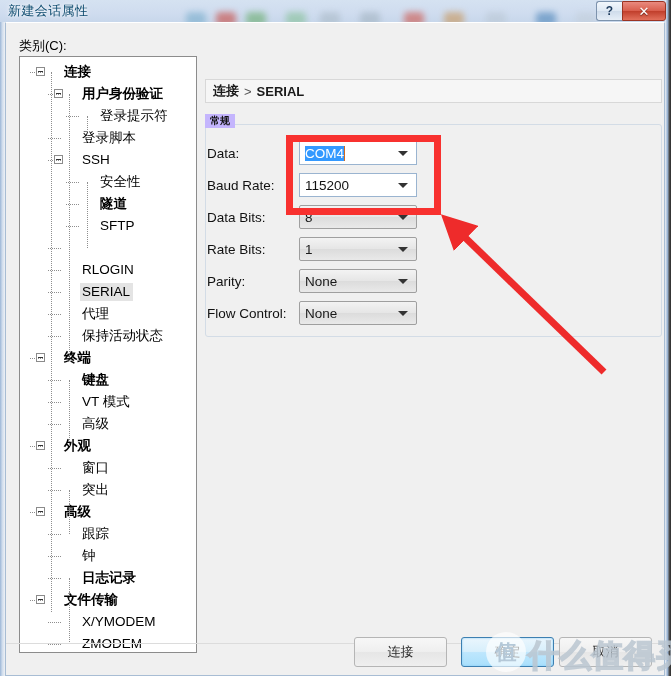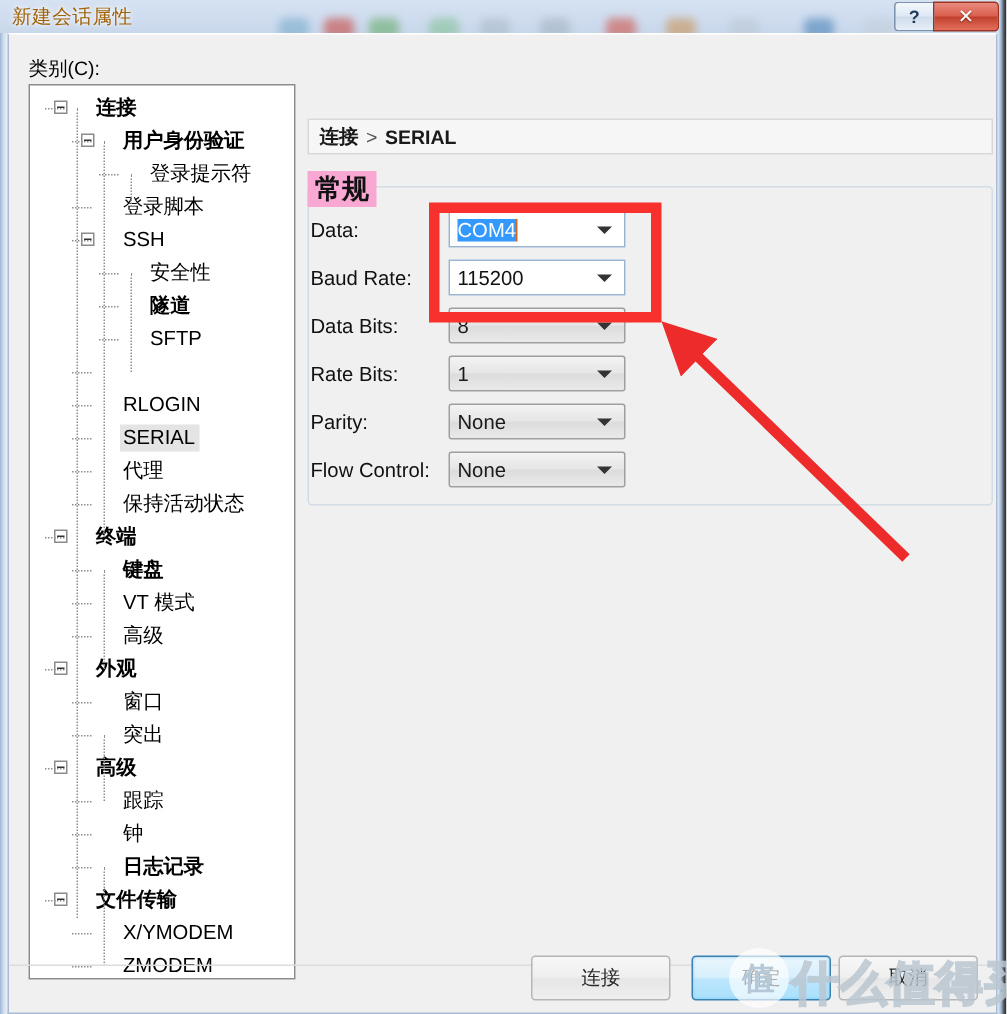--- a/index.html
+++ b/index.html
@@ -46,21 +46,21 @@
     width: 6px; height: 676px;
     background: linear-gradient(90deg,#eef1f5 0%, #9cb6d6 40%, #4a4a4a 75%, #2b2b2b 100%);
   }
   .titlebar {
     position: absolute; left: 0; top: 0;
     width: 671px; height: 24px;
     background: transparent;
   }
   .title-text {
     position: absolute; left: 8px; top: 2px;
-    font-size: 13px; color: #a16207;
+    font-size: 13px; color: #0c4a6e;
     letter-spacing: .4px;
     text-shadow: 0 0 3px rgba(255,255,255,.95), 0 0 6px rgba(255,255,255,.8);
     white-space: nowrap;
   }
   .caption-buttons {
     position: absolute; right: 5px; top: 1px;
     display: flex; gap: 0;
   }
   .cap-btn {
     width: 26px; height: 20px;
@@ -172,23 +172,23 @@
   .groupbox {
     position: absolute;
     left: 199px; top: 101px;
     width: 457px; height: 213px;
     border: 1px solid #d3dce6;
     border-radius: 3px;
   }
   .group-title {
     position: absolute;
     left: 199px; top: 91px;
-    background: #f9a8d4;
+    background: #c4b5fd;
     padding: 0 5px;
-    font-size: 18px; font-weight: bold; color: #111;
+    font-size: 10px; font-weight: bold; color: #111;
   }
 
   .form-row {
     position: absolute;
     left: 201px;
     height: 24px;
     display: flex; align-items: center;
   }
   .form-label {
     width: 92px;

